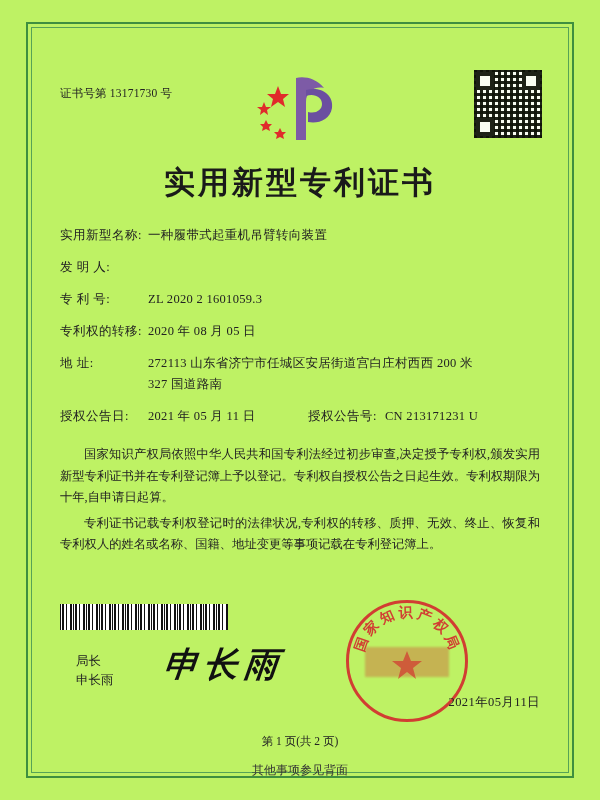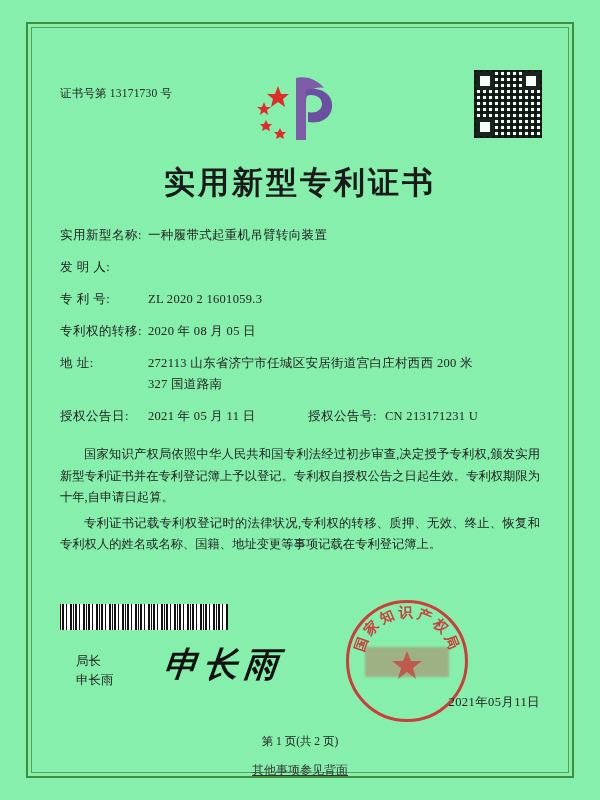--- a/index.html
+++ b/index.html
@@ -11,21 +11,21 @@
     height: 800px;
     background: #ffffff;
     font-family: "Liberation Serif", "DejaVu Serif", serif;
     color: #222;
     overflow: hidden;
   }
   .page {
     position: relative;
     width: 600px;
     height: 800px;
-    background: #86efac;
+    background: #bef264;
     box-sizing: border-box;
     padding-left: 15px;
   }
   
   .frame-outer {
     position: absolute;
     left: 26px;
     top: 22px;
     right: 26px;
     bottom: 22px;
@@ -254,21 +254,20 @@
   }
 
   .footnote {
     position: absolute;
     left: 0;
     top: 762px;
     width: 600px;
     text-align: center;
     font-size: 12px;
     color: #333;
-    text-decoration: underline;
   }
 </style>
 </head>
 <body>
 
 <div class="page">
   <div class="frame-outer"></div>
   <div class="frame-inner"></div>
 
   <div class="content">

